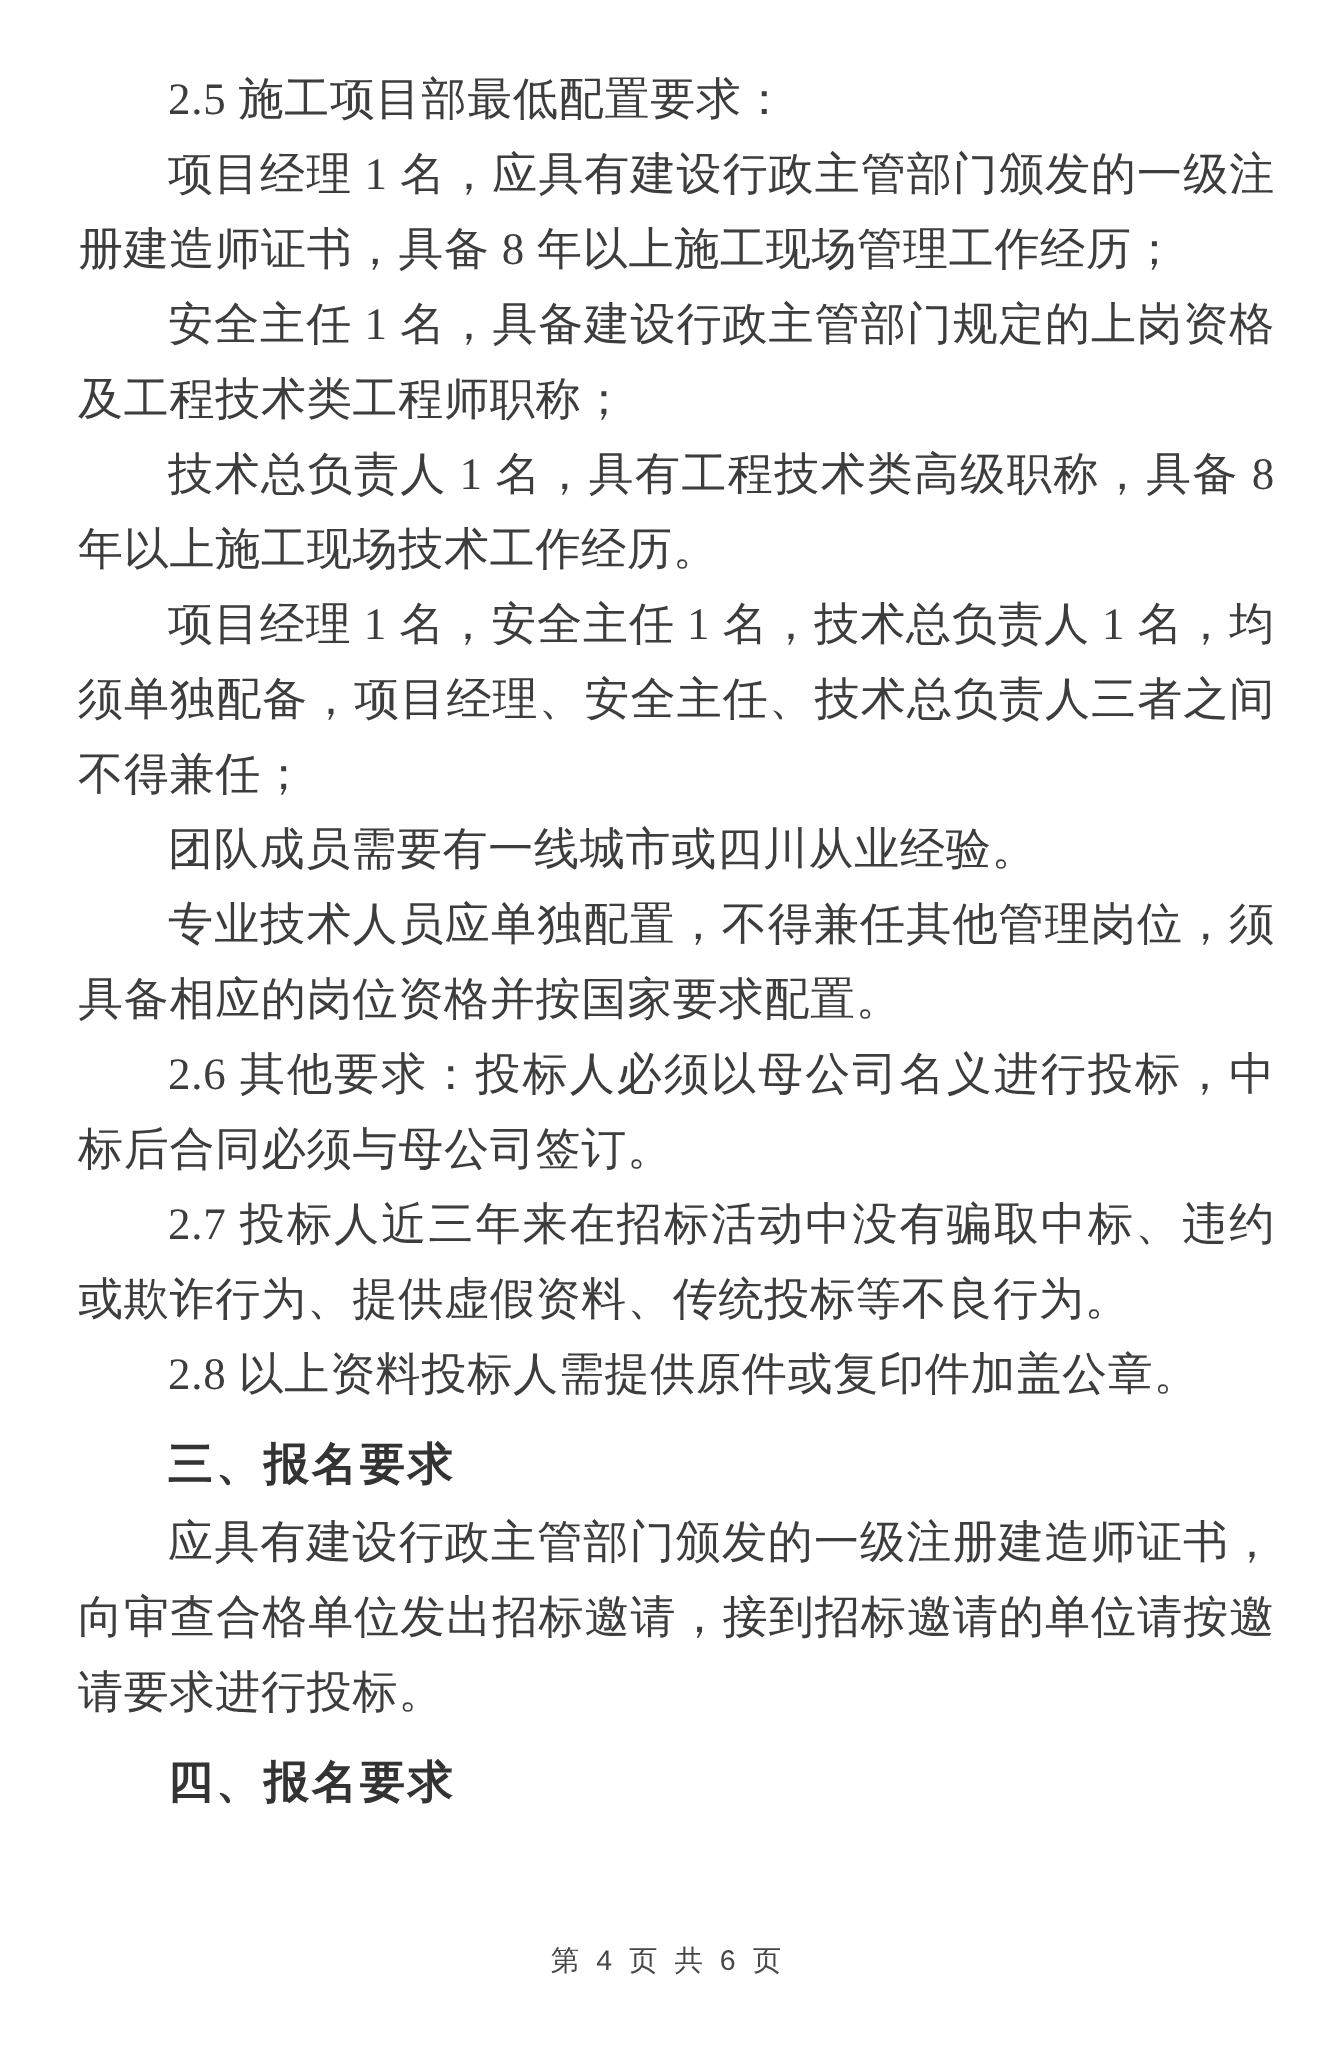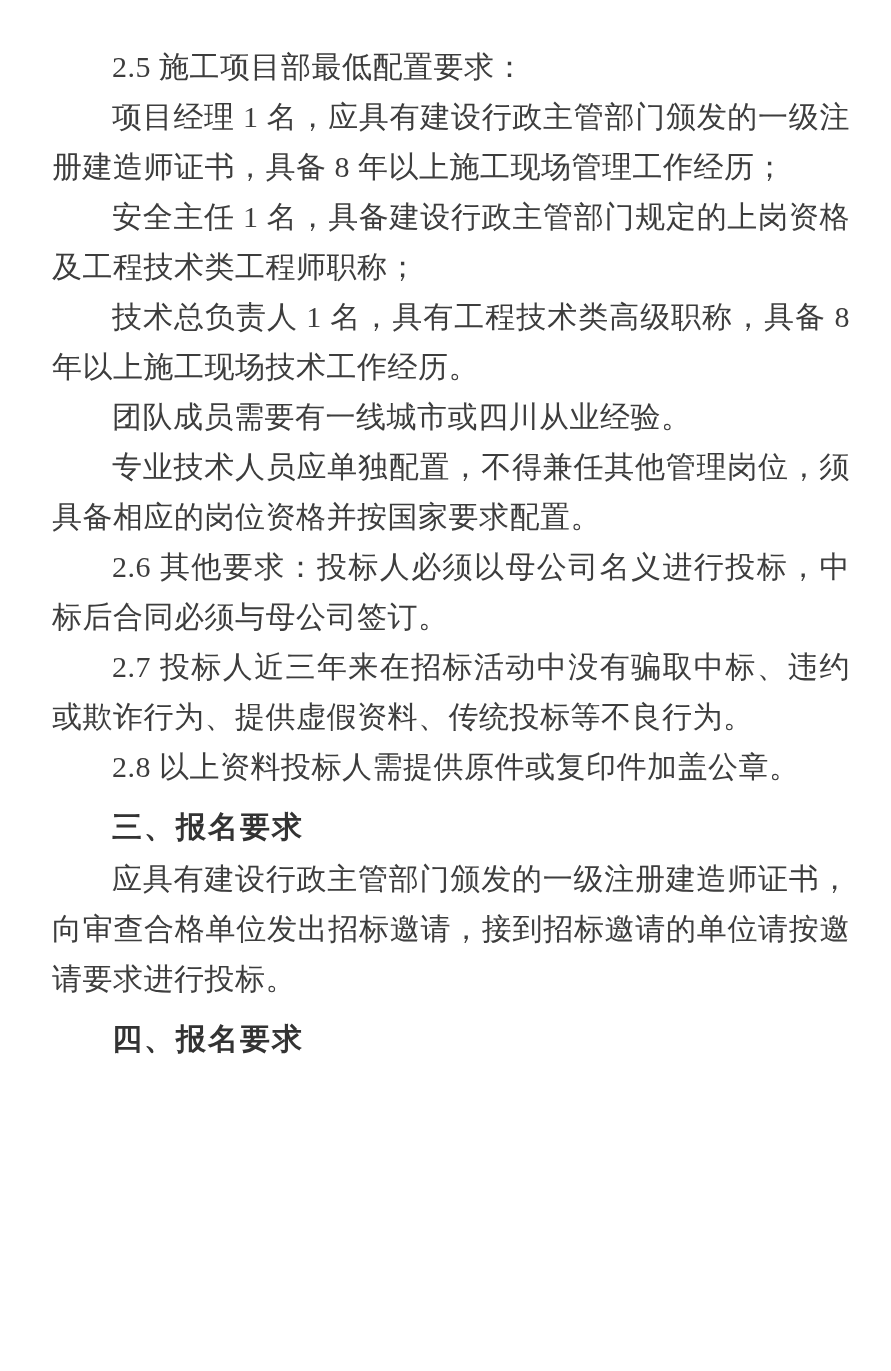--- a/index.html
+++ b/index.html
@@ -55,22 +55,24 @@
 </style>
 </head>
 <body>
 
 <div class="page">
   <div class="content">
     <p class="body">2.5 施工项目部最低配置要求：</p>
     <p class="body">项目经理 1 名，应具有建设行政主管部门颁发的一级注册建造师证书，具备 8 年以上施工现场管理工作经历；</p>
     <p class="body">安全主任 1 名，具备建设行政主管部门规定的上岗资格及工程技术类工程师职称；</p>
     <p class="body">技术总负责人 1 名，具有工程技术类高级职称，具备 8 年以上施工现场技术工作经历。</p>
+    <p class="body">项目经理 1 名，安全主任 1 名，技术总负责人 1 名，均须单独配备，项目经理、安全主任、技术总负责人三者之间不得兼任；</p>
     <p class="body">团队成员需要有一线城市或四川从业经验。</p>
     <p class="body">专业技术人员应单独配置，不得兼任其他管理岗位，须具备相应的岗位资格并按国家要求配置。</p>
     <p class="body">2.6 其他要求：投标人必须以母公司名义进行投标，中标后合同必须与母公司签订。</p>
     <p class="body">2.7 投标人近三年来在招标活动中没有骗取中标、违约或欺诈行为、提供虚假资料、传统投标等不良行为。</p>
     <p class="body">2.8 以上资料投标人需提供原件或复印件加盖公章。</p>
     <p class="heading">三、报名要求</p>
     <p class="body">应具有建设行政主管部门颁发的一级注册建造师证书，向审查合格单位发出招标邀请，接到招标邀请的单位请按邀请要求进行投标。</p>
     <p class="heading">四、报名要求</p>
   </div>
+  <div class="footer">第 4 页 共 6 页</div>
 </div>
 
 </body></html>

